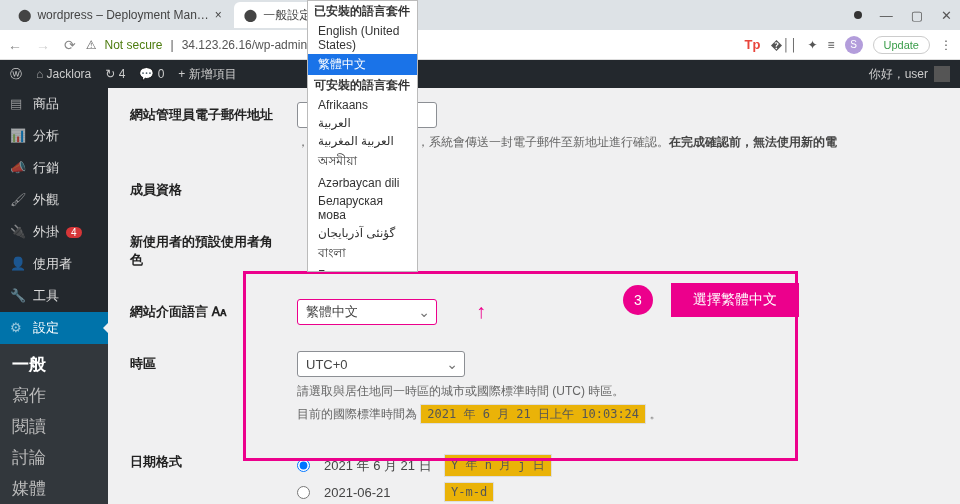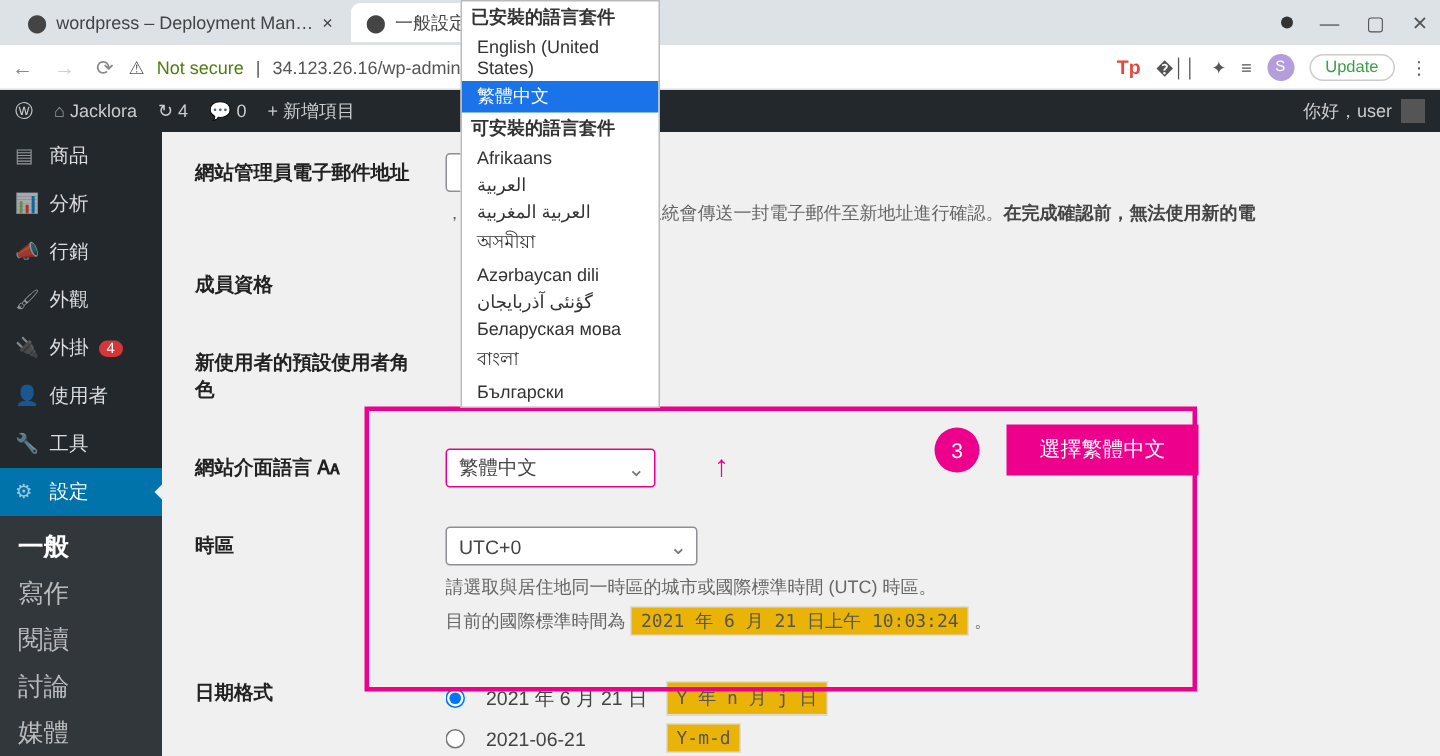--- a/index.html
+++ b/index.html
@@ -37,21 +37,21 @@
 .form-table td{padding:12px 0;font-size:13px;color:#444;vertical-align:top}
 .select{border:1px solid #8c8f94;border-radius:3px;padding:4px 24px 4px 8px;background:#fff;font-size:13px;height:26px;position:relative;display:inline-flex;align-items:center}
 .select::after{content:"⌄";position:absolute;right:6px;color:#777;font-size:14px}
 .desc{color:#666;font-size:12px;margin-top:6px}
 .desc .warn{font-weight:600;color:#444}
 .radio-row{display:flex;align-items:center;gap:10px;margin:5px 0}
 .radio-row input{margin-right:4px}
 .code-box{background:#eab308;border:1px solid #ddd;padding:2px 6px;font-family:Consolas,monospace;font-size:12px;color:#555}
 .highlight-box{position:absolute;border:3px solid #ec008c;left:135px;top:183px;width:555px;height:190px;pointer-events:none}
 .sel-hl{border:1px solid #ec008c!important;min-width:140px}
-.lang-dd{position:absolute;left:307px;top:0;width:133px;background:#fff;border:1px solid #bbb;font-size:12px;color:#333;z-index:50;max-height:272px;overflow:hidden}
+.lang-dd{position:absolute;left:307px;top:0;width:111px;background:#fff;border:1px solid #bbb;font-size:12px;color:#333;z-index:50;max-height:272px;overflow:hidden}
 .lang-dd .grp{padding:2px 6px;font-weight:600;color:#333}
 .lang-dd .opt{padding:2px 10px;cursor:pointer}
 .lang-dd .opt.sel{background:#1a73e8;color:#fff}
 .callout{position:absolute;display:flex;align-items:center;gap:18px}
 .callout .num{width:30px;height:30px;background:#ec008c;color:#fff;border-radius:50%;display:flex;align-items:center;justify-content:center;font-size:14px}
 .callout .lbl{background:#ec008c;color:#fff;padding:8px 22px;font-size:14px;font-weight:400}
 .arrow-up{position:absolute;color:#ec008c;font-size:20px}
 .arrow-up::before{content:"↑";font-weight:bold}
 .tp{color:#e8453c;font-weight:bold;font-size:13px}
 </style>
@@ -229,19 +229,19 @@
       <div class="opt">English (United States)</div>
       <div class="opt sel">繁體中文</div>
     </div>
   <div class="grp">可安裝的語言套件</div>
   <div id="lang-available">
       <div class="opt">Afrikaans</div>
       <div class="opt">العربية</div>
       <div class="opt">العربية المغربية</div>
       <div class="opt">অসমীয়া</div>
       <div class="opt">Azərbaycan dili</div>
+      <div class="opt">Беларуская мова</div>
       <div class="opt">گؤنئی آذربایجان</div>
-      <div class="opt">Беларуская мова</div>
       <div class="opt">বাংলা</div>
       <div class="opt">Български</div>
       <div class="opt">བོད་ཡིག</div>
     </div>
 </div>
 
 </body></html>

